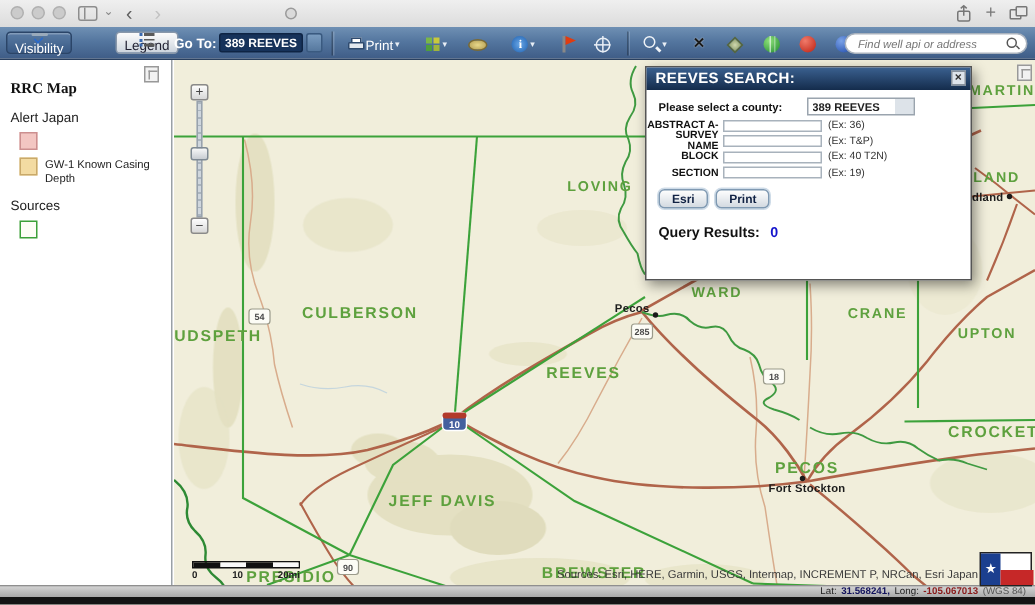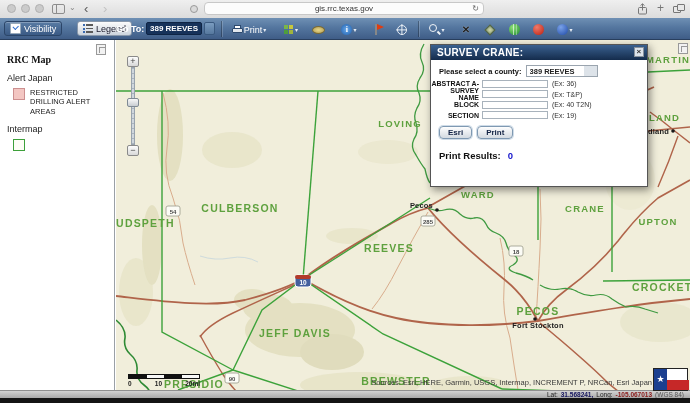--- a/index.html
+++ b/index.html
@@ -28,21 +28,21 @@
   .tabs-ic{position:absolute;left:673px;top:4px;width:12px;height:10px;}
   .tabs-ic span{position:absolute;width:8px;height:7px;border:1px solid #777;border-radius:1px;box-sizing:border-box;background:#e8e8e8;}
   .tabs-ic span:first-child{left:0;top:2px;}
   .tabs-ic span:last-child{left:4px;top:0;}
 
   
   .toolbar{position:absolute;left:0;top:18px;width:690px;height:22px;
            background:linear-gradient(#6f90b4 0%,#54769f 45%,#3f5d87 100%);
            border-bottom:1px solid #293f5e;box-sizing:border-box;}
   .tb-btn{position:absolute;top:3px;height:15px;display:flex;align-items:center;gap:3px;
-          padding:0 5px;border-radius:3px;font-size:9px;box-sizing:border-box;}
+          padding:0 5px;border-radius:3px;font-size:9px;box-sizing:border-box;flex-direction:column;}
   .tb-dark{background:linear-gradient(#5a7ca4,#3a5a85);border:1px solid #2b4568;color:#fff;
            box-shadow:inset 0 1px 0 rgba(255,255,255,.25);}
   .tb-light{background:linear-gradient(#fbfbfb,#ccd4dd);border:1px solid #8897aa;color:#223;}
   .goto-label{position:absolute;left:116px;top:6px;color:#fff;font-weight:bold;font-size:9px;}
   .goto-input{position:absolute;left:146px;top:4px;width:56px;height:13px;background:#16325a;
               border:1px solid #0e2444;color:#fff;font-weight:bold;font-size:8px;text-align:center;
               border-radius:2px;padding:0;box-sizing:border-box;font-family:"Liberation Sans",sans-serif;}
   .goto-go{position:absolute;left:204px;top:4px;width:11px;height:13px;border-radius:2px;
            background:linear-gradient(#7a9cc0,#56789e);border:1px solid #3a5a80;box-sizing:border-box;}
   .chev{font-size:6px;color:#e8eef5;line-height:6px;}
@@ -130,21 +130,21 @@
                  font-size:9px;line-height:21px;text-align:center;}
   .rrclogo .red{position:absolute;left:13px;bottom:0;width:22px;height:50%;background:#c62828;}
 
   
   .dialog{position:absolute;left:430px;top:44px;width:218px;height:143px;background:#fff;z-index:20;
           border:1px solid #555;box-shadow:2px 3px 8px rgba(0,0,0,.45);box-sizing:border-box;font-size:8px;}
   .dlg-title{height:15px;background:linear-gradient(#3a608f,#142c4c);color:#fff;font-weight:bold;
              font-size:10px;line-height:15px;padding-left:6px;letter-spacing:.3px;position:relative;}
   .dlg-close{position:absolute;right:3px;top:2px;width:10px;height:10px;background:#dde3ea;border:1px solid #88919c;
              font-size:8px;line-height:8px;text-align:center;color:#333;box-sizing:border-box;}
-  .county-row{margin:5px 0 0 8px;display:flex;align-items:center;gap:4px;font-weight:bold;font-size:7.5px;color:#111;}
+  .county-row{margin:5px 0 0 8px;display:flex;align-items:center;gap:16px;font-weight:bold;font-size:7.5px;color:#111;}
   .county-input{width:72px;height:12px;font-size:7.5px;font-weight:bold;color:#222;border:1px solid #9aa4ae;
                 background:linear-gradient(to right,#fff 82%,#dde3e9 82%);padding:0 3px;box-sizing:border-box;
                 font-family:"Liberation Sans",sans-serif;}
   .field-row{display:flex;align-items:center;height:8px;margin-top:2.5px;font-weight:bold;font-size:7px;color:#111;}
   .f-label{width:48px;text-align:right;padding-right:3px;flex:none;}
   .f-input{width:66px;height:8px;border:1px solid #a8b2bc;font-size:7px;padding:0 2px;box-sizing:border-box;
            font-family:"Liberation Sans",sans-serif;}
   .f-hint{margin-left:4px;font-weight:normal;color:#333;font-size:7px;}
   .btn-row{margin:7px 0 0 8px;display:flex;gap:5px;}
   .dlg-btn{height:13px;padding:0 8px;font-size:8px;font-weight:bold;color:#112244;
@@ -167,24 +167,20 @@
 
 <div class="chrome">
   <span class="tl" style="left:7px"></span>
   <span class="tl" style="left:21px"></span>
   <span class="tl" style="left:35px"></span>
   <span class="side-toggle"></span>
   <span class="chrome-caret">⌄</span>
   <span class="nav-arrow" style="left:84px">‹</span>
   <span class="nav-arrow nav-fwd" style="left:103px">›</span>
   <span class="site-dot"></span>
-  <div class="addr">
-    <span>gis.rrc.texas.gov</span>
-    <span class="reload">↻</span>
-  </div>
   <svg class="share-ic" viewBox="0 0 11 12">
     <rect x="1.5" y="4.5" width="8" height="6.5" rx="1" fill="none" stroke="#777"></rect>
     <path d="M5.5 7.5V1 M3.5 2.6L5.5.8l2 1.8" fill="none" stroke="#777"></path>
   </svg>
   <span class="newtab">+</span>
   <span class="tabs-ic">
       <span></span>
       <span></span>
     </span>
 </div>
@@ -268,31 +264,38 @@
 
   <div class="tb-iconbtn" style="left:530px">
     <span class="ic-red"></span>
   </div>
 
   <div class="tb-iconbtn" style="left:552px;width:26px">
     <span class="ic-blue"></span>
     <span class="chev">▾</span>
   </div>
 
+  <div class="searchpill">
+    <input placeholder="Find well api or address" style="">
+    <span class="mag"></span>
+  </div>
 </div>
 
 <div class="sidebar">
   <span class="panel-export" style="right:8px;top:4px;position:absolute"></span>
   <div class="sb-title">RRC Map</div>
   <div class="sb-section">Alert Japan</div>
   <div class="leg-row">
     <span class="swatch" style="background:#f3c6c2;border-color:#cc8f8f"></span>
-    <span class="leg-label">RESTRICTED DRILLING ALERT AREAS</span>
-  </div>
-  <div class="sb-section">Intermap</div>
+  </div>
+  <div class="leg-row">
+    <span class="swatch" style="background:#f3dba2;border-color:#c9a96a"></span>
+    <span class="leg-label">GW-1 Known Casing Depth</span>
+  </div>
+  <div class="sb-section">Sources</div>
   <div class="leg-row">
     <span class="swatch" style="background:#fdfdf6;border:1.5px solid #3da03a"></span>
   </div>
 </div>
 
 <div class="map">
 <svg id="map-svg" width="574" height="350" viewBox="116 40 574 350" preserveAspectRatio="none">
   <rect x="116" y="40" width="574" height="350" fill="#f1eedb"></rect>
 
   <g fill="#d6d3a8" opacity=".5">
@@ -430,21 +433,21 @@
 </div>
 
 <div class="attrib">Sources: Esri, HERE, Garmin, USGS, Intermap, INCREMENT P, NRCan, Esri Japan</div>
 <div class="rrclogo">
   <span class="blue">★</span>
   <span class="red"></span>
 </div>
 
 <div class="dialog">
   <div class="dlg-title">
-    <span>SURVEY CRANE:</span>
+    <span>REEVES SEARCH:</span>
     <span class="dlg-close">×</span>
   </div>
   <div class="county-row">
     <span>Please select a county:</span>
     <input class="county-input" value="389 REEVES" style="">
   </div>
   <div class="field-row">
     <span class="f-label">ABSTRACT A-</span>
     <input class="f-input" style="">
     <span class="f-hint">(Ex: 36)</span>
@@ -462,21 +465,21 @@
   <div class="field-row">
     <span class="f-label">SECTION</span>
     <input class="f-input" style="">
     <span class="f-hint">(Ex: 19)</span>
   </div>
   <div class="btn-row">
     <button class="dlg-btn">Esri</button>
     <button class="dlg-btn">Print</button>
   </div>
   <div class="results">
-    <span>Print Results:</span>
+    <span>Query Results:</span>
     <span class="results-value">0</span>
   </div>
 </div>
 
 <div class="statusbar">
   <span>Lat:</span>
   <b class="lat">31.568241,</b>
   <span>Long:</span>
   <b class="lon">-105.067013</b>
   <span class="datum">(WGS 84)</span>

